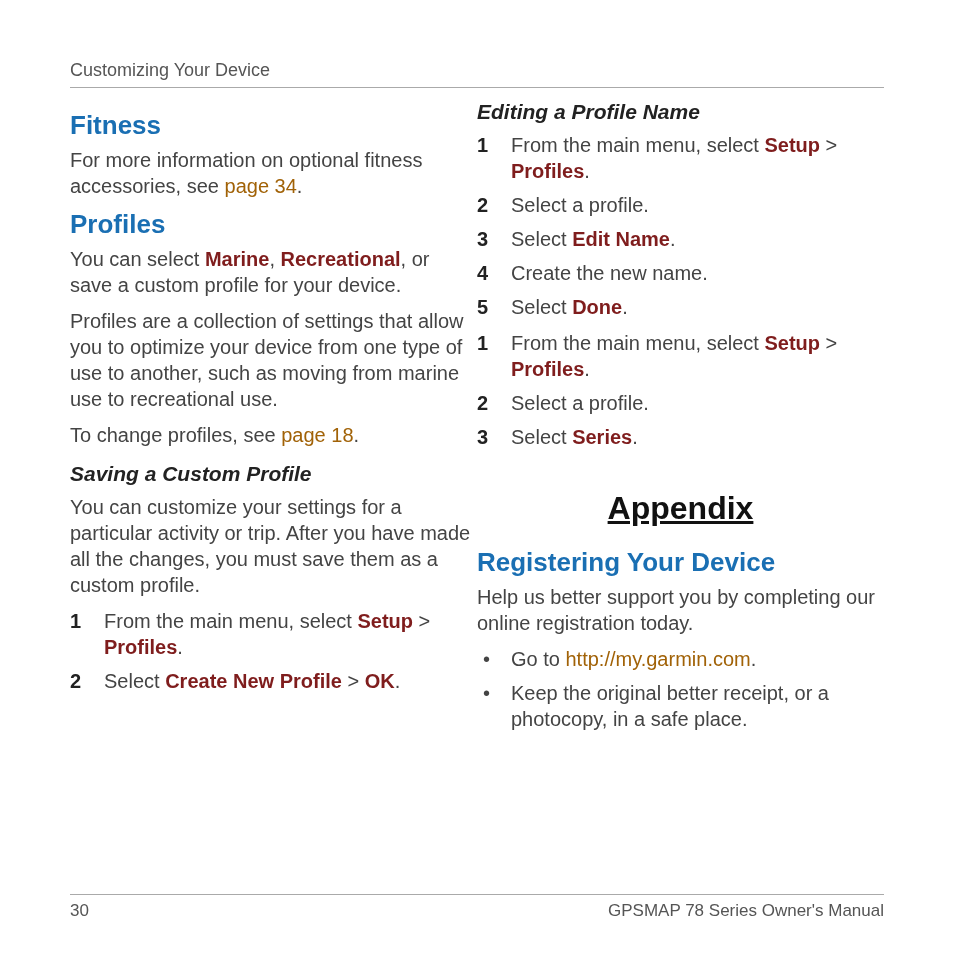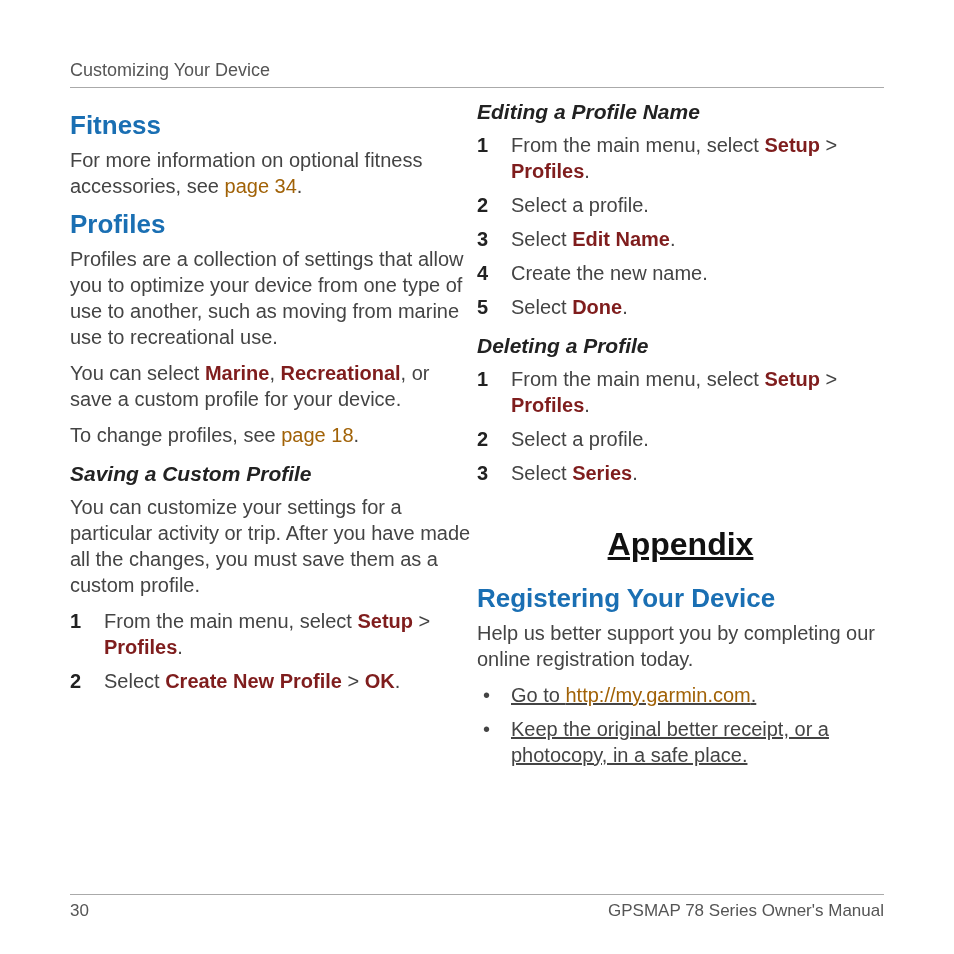--- a/index.html
+++ b/index.html
@@ -92,21 +92,20 @@
       list-style: none;
       margin-bottom: 10px;
     }
     ul.bullets > li {
       font-size: 20px;
       color: #444;
       line-height: 1.3;
       padding-left: 34px;
       position: relative;
       margin-bottom: 8px;
-      text-decoration: underline;
     }
     ul.bullets > li::before {
       content: "•";
       position: absolute;
       left: 6px;
       top: 0;
       color: #444;
       font-size: 20px;
     }
     .footer {
@@ -135,24 +134,24 @@
 
 <div class="columns">
   <div class="col">
 
     <h2 class="section">Fitness</h2>
     <p class="body">
       <span>For more information on optional fitness accessories, see </span><a class="link">page 34</a><span>.</span>
     </p>
 
     <h2 class="section">Profiles</h2>
-    <p class="body">Profiles are a collection of settings that allow you to optimize your device from one type of use to another, such as moving from marine use to recreational use.</p>
     <p class="body">
       <span>You can select </span><b>Marine</b><span>, </span><b>Recreational</b><span>, or save a custom profile for your device.</span>
     </p>
+    <p class="body">Profiles are a collection of settings that allow you to optimize your device from one type of use to another, such as moving from marine use to recreational use.</p>
     <p class="body">
       <span>To change profiles, see </span><a class="link">page 18</a><span>.</span>
     </p>
 
     <h3 class="subsection">Saving a Custom Profile</h3>
     <p class="body">You can customize your settings for a particular activity or trip. After you have made all the changes, you must save them as a custom profile.</p>
     <ol class="numlist">
       <li>
         <span>From the main menu, select </span><b>Setup</b><span> &gt; </span><b>Profiles</b><span>.</span>
       </li>
@@ -173,21 +172,20 @@
       <li>Select a profile.</li>
       <li>
         <span>Select </span><b>Edit Name</b><span>.</span>
       </li>
       <li>Create the new name.</li>
       <li>
         <span>Select </span><b>Done</b><span>.</span>
       </li>
     </ol>
 
-    <h3 class="subsection">Deleting a Profile</h3>
     <ol class="numlist">
       <li>
         <span>From the main menu, select </span><b>Setup</b><span> &gt; </span><b>Profiles</b><span>.</span>
       </li>
       <li>Select a profile.</li>
       <li>
         <span>Select </span><b>Series</b><span>.</span>
       </li>
     </ol>
 

